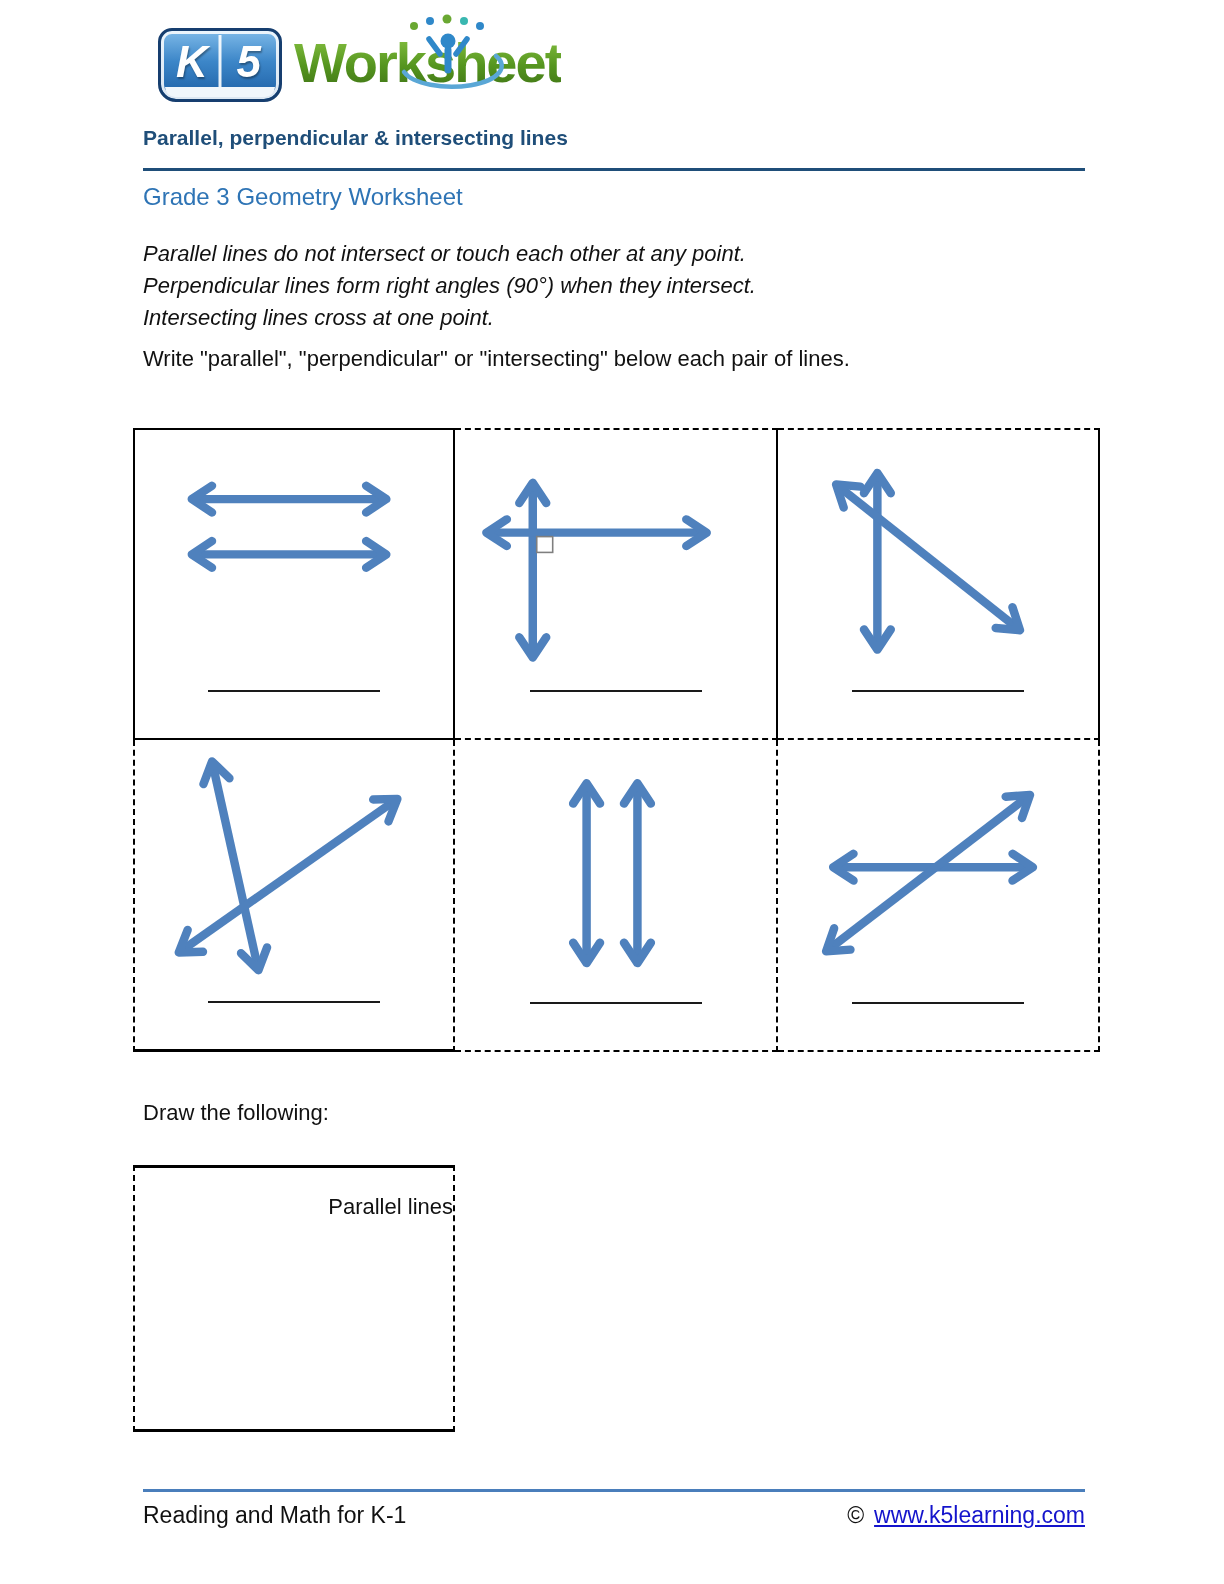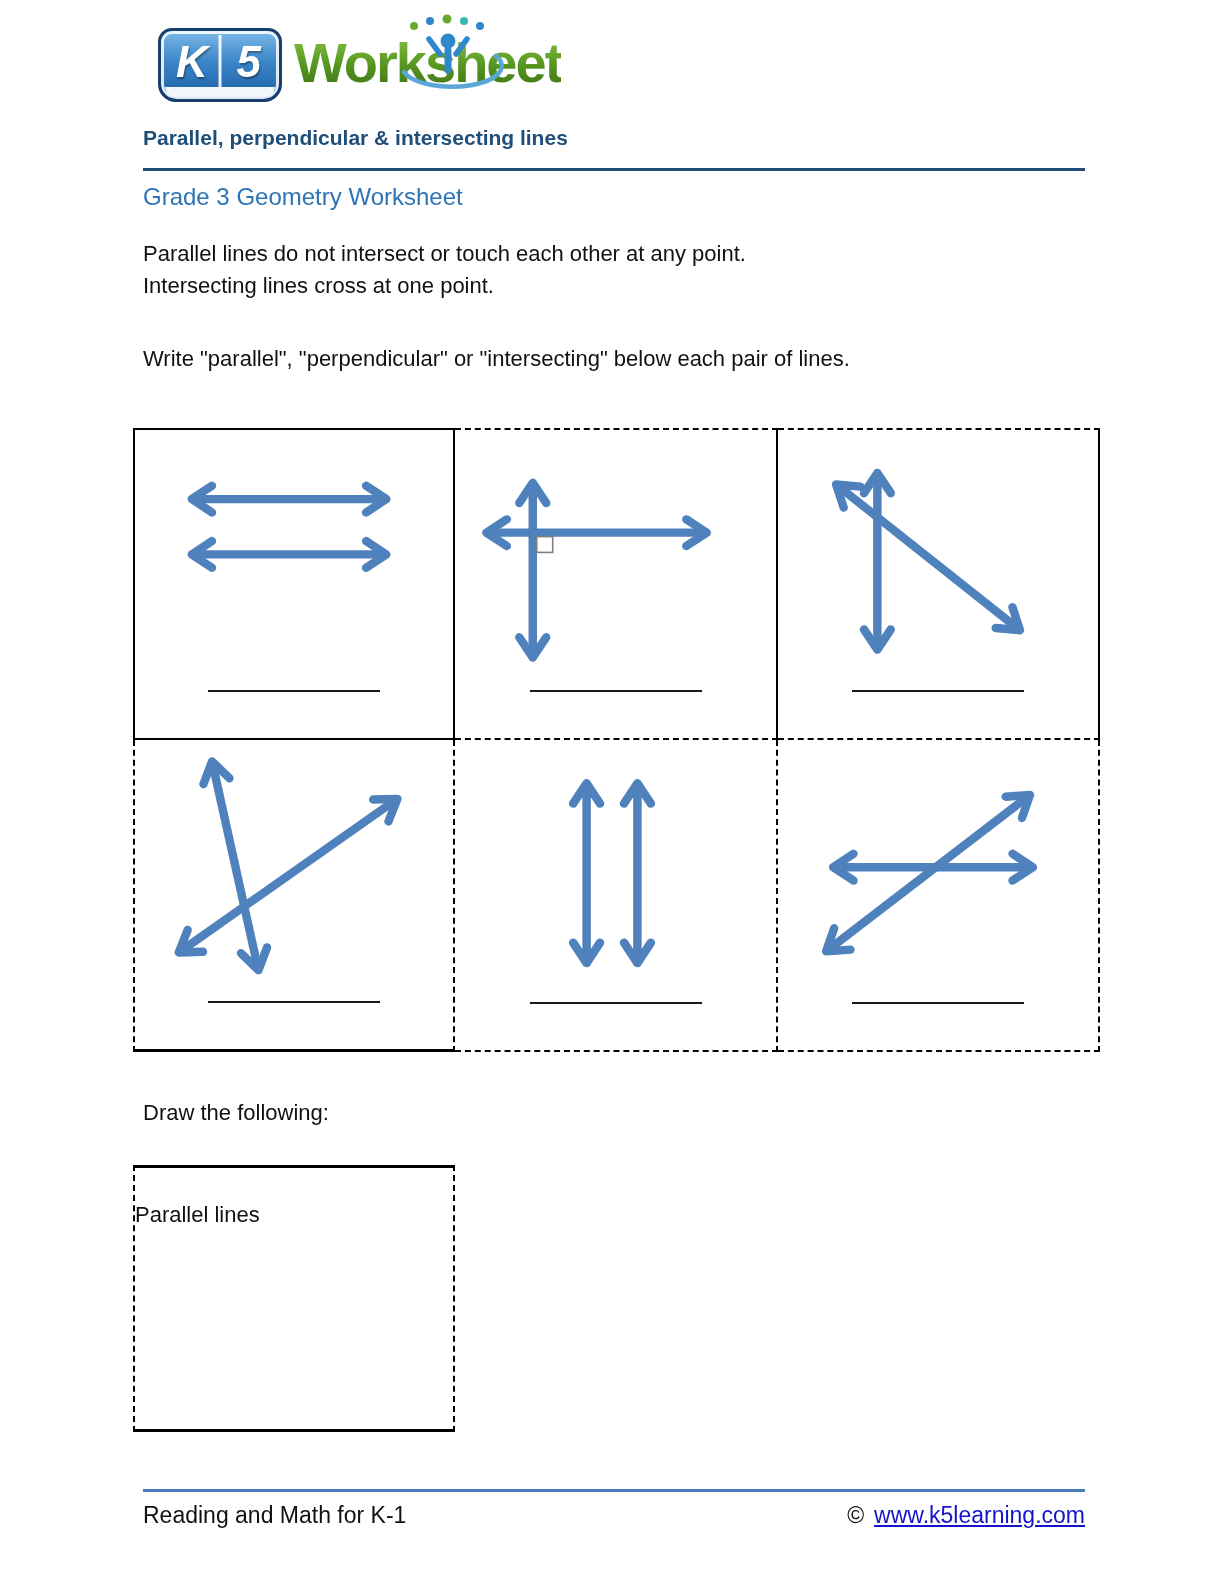--- a/index.html
+++ b/index.html
@@ -26,21 +26,21 @@
   .logo-fig{position:absolute;left:212px;top:-8px;width:160px;height:84px;}
 
   
   .title{position:absolute;left:143px;top:126px;width:940px;margin:0;
          font-size:21px;font-weight:bold;color:#1f4e79;}
   .title-rule{position:absolute;left:143px;top:168px;width:942px;height:3px;background:#1f4e79;}
   .subtitle{position:absolute;left:143px;top:183px;width:940px;margin:0;
             font-size:24px;font-weight:normal;color:#2e74b5;}
 
   .definitions{position:absolute;left:143px;top:238px;width:960px;
-               font-size:22px;line-height:32px;color:#111;}
+               font-size:22px;font-style:italic;line-height:32px;color:#111;}
   .instruction{position:absolute;left:143px;top:346px;width:960px;margin:0;font-size:22px;color:#111;}
   .instruction b{font-weight:normal;}
 
   
   .grid1{position:absolute;left:133px;top:428px;width:967px;height:624px;
          display:grid;grid-template-columns:322px 323px 322px;grid-template-rows:312px 312px;}
   .cell{position:relative;box-sizing:border-box;}
   .cell .figure{position:absolute;left:0;top:0;width:100%;height:100%;}
   .c1{border:2px solid #000;}
   .c2{border-top:2px dashed #000;border-bottom:2px dashed #000;border-right:2px solid #000;}
@@ -49,21 +49,21 @@
   .c5{border-right:2px dashed #000;border-bottom:2px dashed #000;}
   .c6{border-right:2px dashed #000;border-bottom:2px dashed #000;}
   .blank{position:absolute;left:50%;transform:translateX(-50%);bottom:46px;width:172px;height:0;
          border-bottom:2px solid #1a1a1a;}
   marker{overflow:visible;}
 
   
   .draw-prompt{position:absolute;left:143px;top:1100px;margin:0;font-size:22px;color:#111;}
   .grid2{position:absolute;left:133px;top:1165px;width:967px;height:267px;
          display:grid;grid-template-columns:322px 323px 322px;}
-  .dcell{position:relative;box-sizing:border-box;text-align:left;padding-top:34px;font-size:22px;color:#111;}
+  .dcell{position:relative;box-sizing:border-box;text-align:right;padding-top:26px;font-size:22px;color:#111;}
   .d1{border-top:3px solid #000;border-left:2px dashed #000;border-right:2px dashed #000;border-bottom:3px solid #000;}
   .d2{border-top:2px dashed #000;border-right:2px dashed #000;border-bottom:2px dashed #000;}
   .d3{border-top:2px dashed #000;border-right:2px dashed #000;border-bottom:2px dashed #000;}
 
   
   .footer-rule{position:absolute;left:143px;top:1489px;width:942px;height:3px;background:#4a7ebb;}
   .footer{position:absolute;left:143px;top:1502px;width:942px;display:flex;
           justify-content:space-between;font-size:23px;color:#111;}
   .footer a{color:#1414cc;text-decoration:underline;cursor:pointer;}
   .footer .copy{margin-right:10px;}
@@ -100,20 +100,21 @@
       <path d="M 78 40 L 78 60" stroke="#2f88c9" stroke-width="7" stroke-linecap="round" fill="none"></path>
     </svg>
   </div>
 
   <h1 class="title">Parallel, perpendicular &amp; intersecting lines</h1>
   <div class="title-rule"></div>
   <h2 class="subtitle">Grade 3 Geometry Worksheet</h2>
 
   <div class="definitions">
     <div>Parallel lines do not intersect or touch each other at any point.</div>
+    <div>Perpendicular lines form right angles (90°) when they intersect.</div>
     <div>Intersecting lines cross at one point.</div>
   </div>
 
   <p class="instruction"><span>Write "</span><b>parallel</b><span>", "</span><b>perpendicular</b><span>" or "</span><b>intersecting</b><span>" below each pair of lines.</span></p>
 
   <div class="grid1">
     <div class="cell c1">
       <svg class="figure" viewBox="0 0 322 312" preserveAspectRatio="none">
           <line x1="62" y1="70" x2="250" y2="70" stroke="#4f81bd" stroke-width="8.5" marker-start="url(#ah)" marker-end="url(#ah)"></line>
           <line x1="62" y1="126" x2="250" y2="126" stroke="#4f81bd" stroke-width="8.5" marker-start="url(#ah)" marker-end="url(#ah)"></line>

